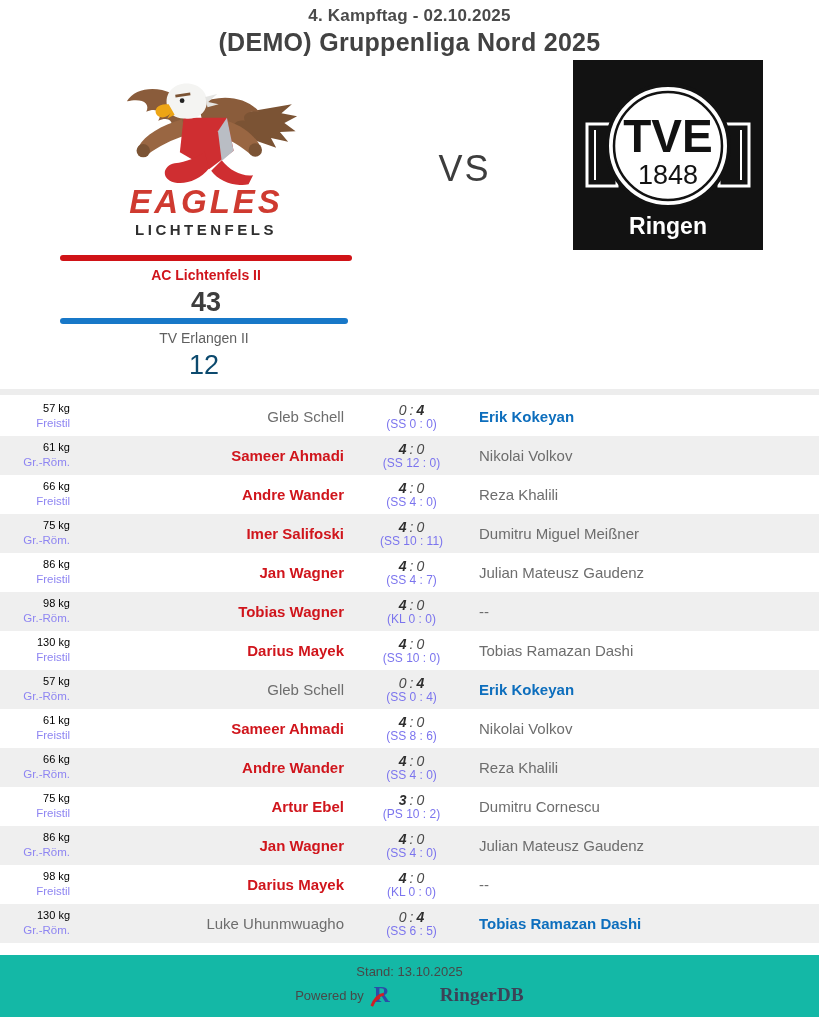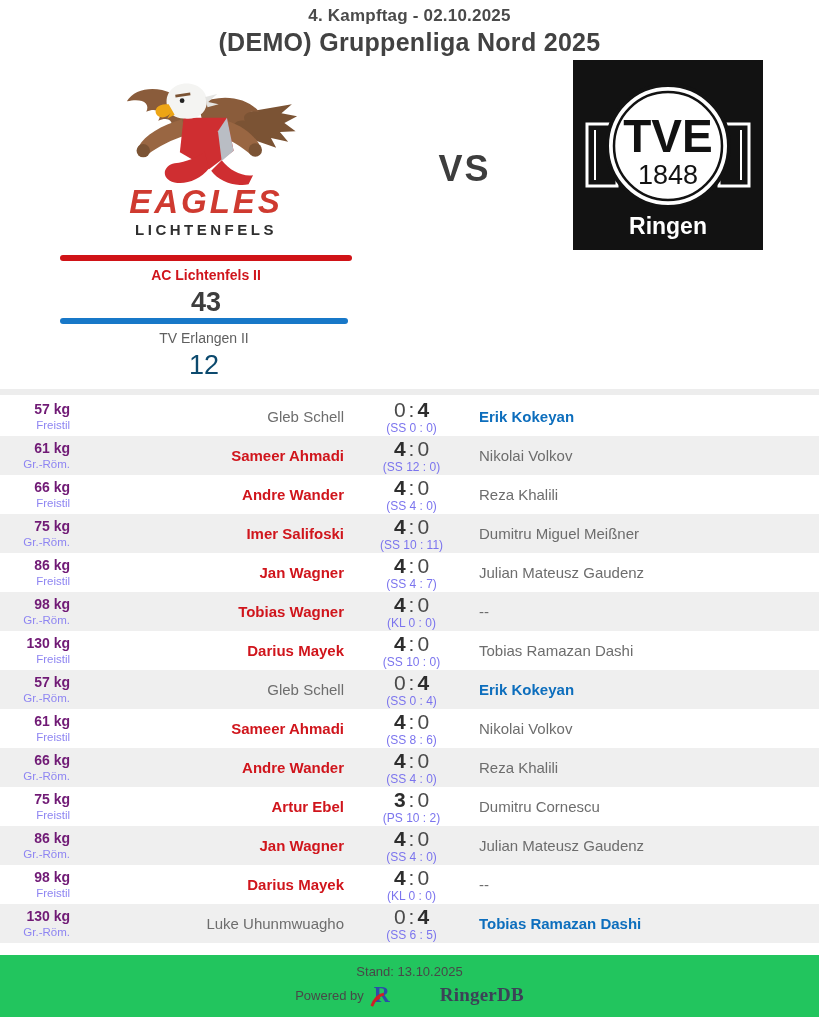--- a/index.html
+++ b/index.html
@@ -21,21 +21,21 @@
   }
   .team-logo-left { width:300px; text-align:center; }
   .eagles-word {
     font-size:33px; font-weight:800; font-style:italic;
     color:#cf3a30; letter-spacing:3px; line-height:1; margin-top:-4px;
   }
   .eagles-sub {
     font-size:15px; font-weight:600; color:#2f2f2f;
     letter-spacing:3.5px; margin-top:3px;
   }
-  .vs { font-size:36px; font-weight:700; color:#3d3d3d; letter-spacing:2px; padding-top:28px; }
+  .vs { font-size:36px; font-weight:400; color:#3d3d3d; letter-spacing:2px; padding-top:28px; }
   .tve-box { width:190px; height:190px; }
 
   
   .score-strip { display:flex; justify-content:space-between; padding:0 56px; margin-top:4px;flex-direction:column; }
   .score-col-left  { width:300px; text-align:center; }
   .score-col-right { width:296px; text-align:center; margin-right:-6px; }
   .team-bar { height:6px; border-radius:3px; margin:0 4px 6px 4px; }
   .bar-red  { background:#d01317; }
   .bar-blue { background:#1878c8; }
   .team-name-home { font-size:14px; font-weight:700; color:#d0151c; }
@@ -48,36 +48,36 @@
   .divider { height:6px; background:#ededed; margin-top:8px; }
 
   
   .bouts { margin-top:2px; }
   .bout-row {
     display:grid; grid-template-columns:70px 275px 133px auto;
     align-items:center; height:39px;
   }
   .bout-row.alt { background:#efefef; }
   .wcell { text-align:right; line-height:1.25; }
-  .wkg    { font-size:14px; font-weight:700; color:#701a75; }
+  .wkg    { font-size:11px; font-weight:400; color:#000000; }
   .wstyle { font-size:11.5px; color:#8e85f2; }
   .hcell { text-align:right; font-size:15px; padding-right:1px; }
   .acell { text-align:left;  font-size:15px; padding-left:1px; }
   .name-lose { color:#6d6d6d; font-weight:400; }
   .name-win-home { color:#d0151c; font-weight:700; }
   .name-win-away { color:#0d6ebd; font-weight:700; }
   .scell { text-align:center; line-height:1.15; }
-  .s-main { font-size:21px; color:#4a4a4a; }
+  .s-main { font-size:14px; color:#4a4a4a;font-style:italic; }
   .s-pts.win  { font-weight:800; color:#2d2d2d; }
   .s-pts.lose { font-weight:400; color:#4a4a4a; }
   .s-sep { margin:0 3px; }
   .s-sub { font-size:12px; color:#7b74ee; }
 
   
-  .footer { background:#22c55e; margin-top:12px; padding:9px 0 10px 0; text-align:center; }
+  .footer { background:#14b8a6; margin-top:12px; padding:9px 0 10px 0; text-align:center; }
   .stand { font-size:13px; color:#484848; }
   .powered { margin-top:4px; display:flex; align-items:center; justify-content:center; gap:6px; }
   .powered-label { font-size:13px; color:#484848; }
   .brand-text {
     font-family:"Liberation Serif", serif; font-weight:700;
     font-size:19px; color:#3c4257; letter-spacing:.2px;margin-left:40px;
   }
 </style>
 </head>
 <body>

